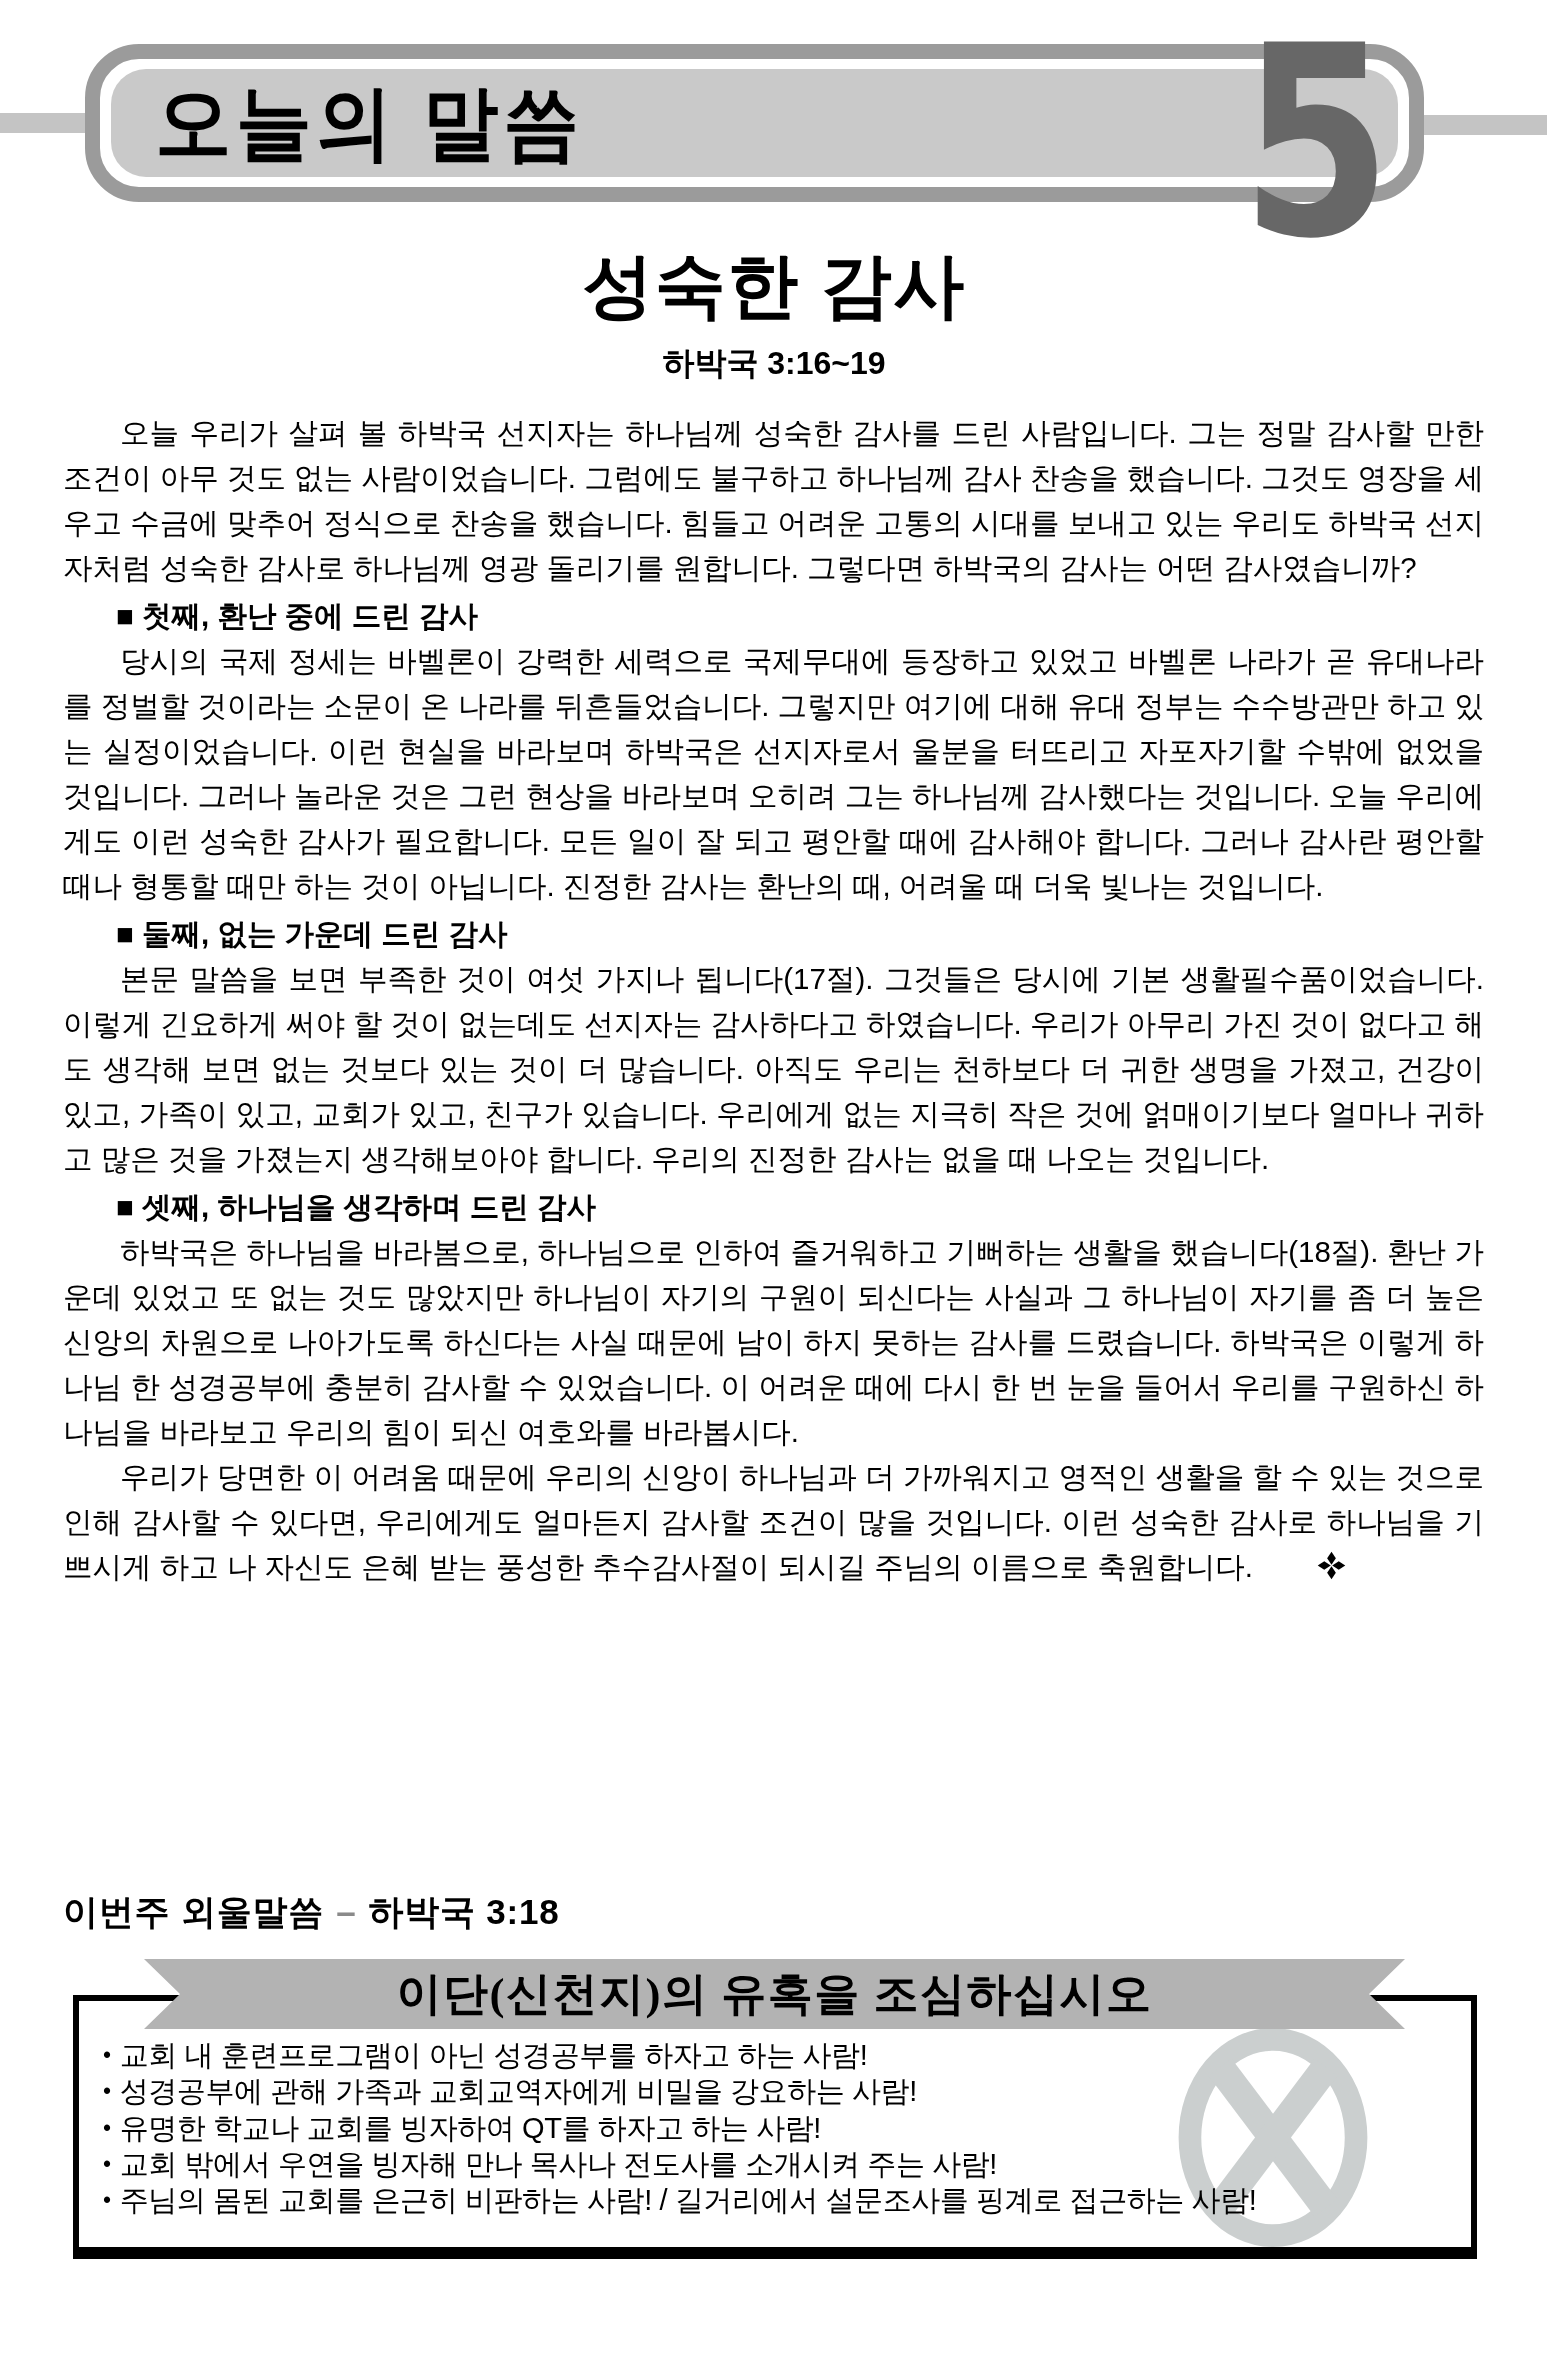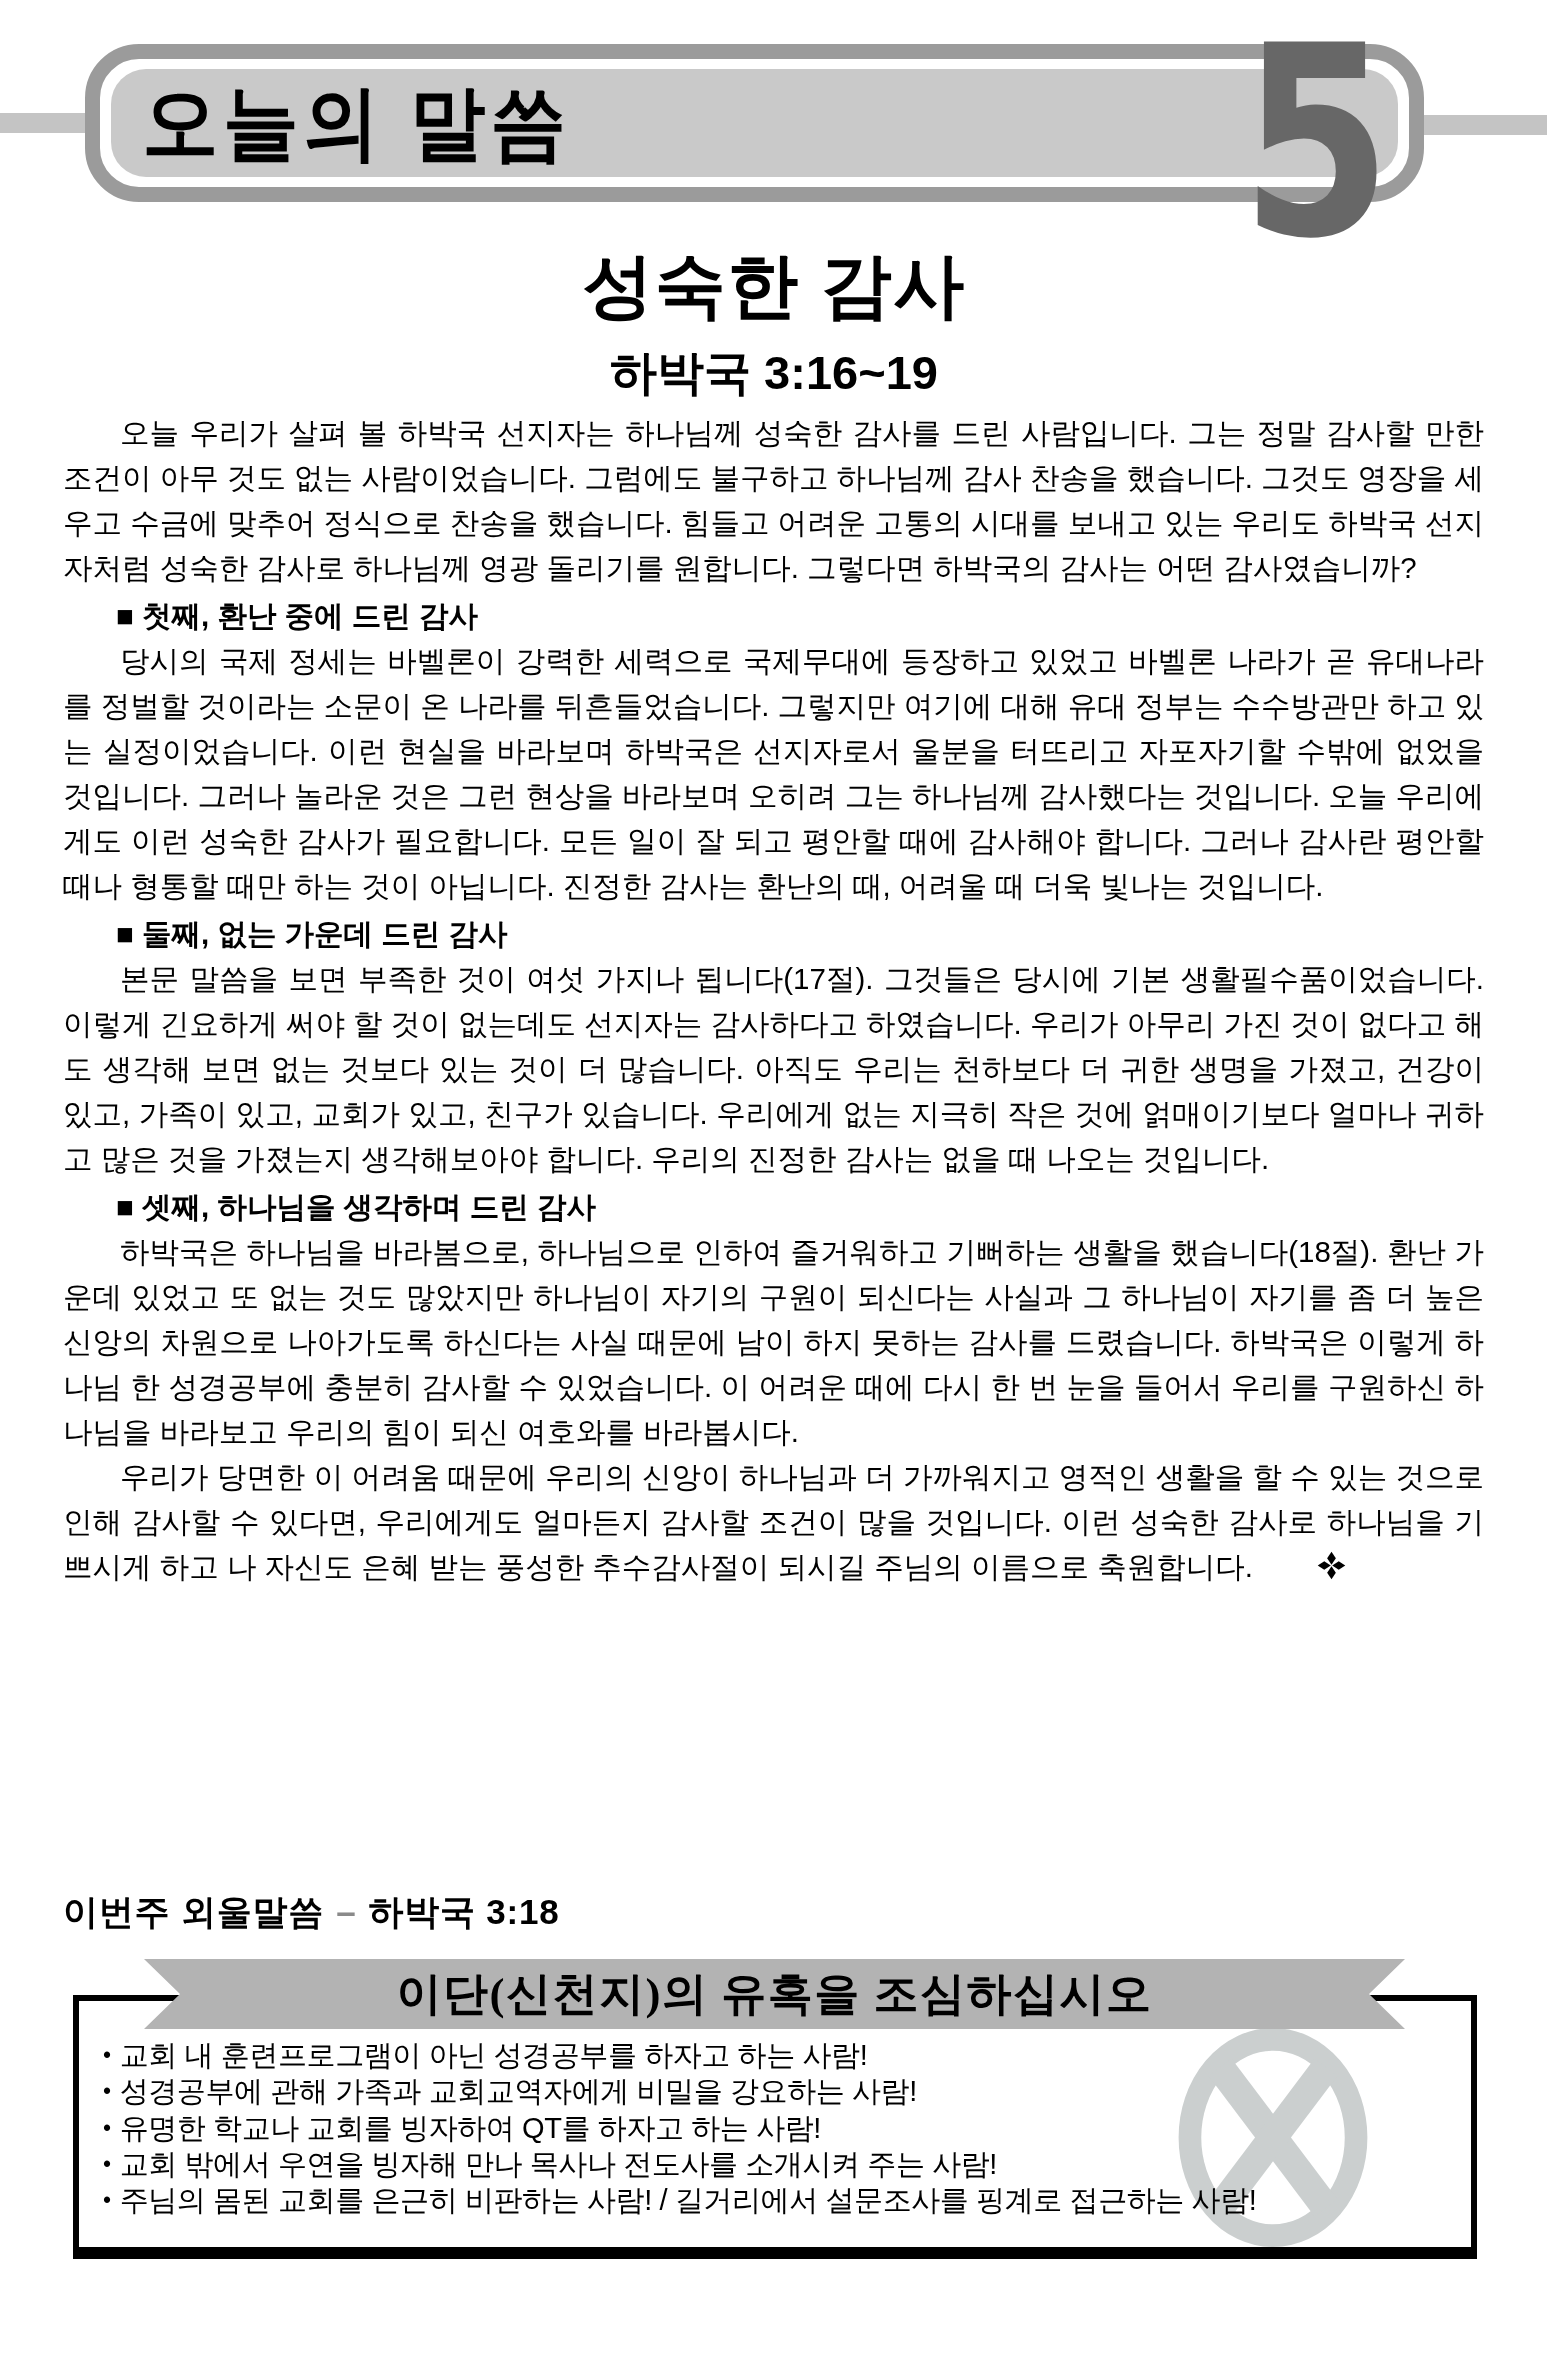--- a/index.html
+++ b/index.html
@@ -11,41 +11,41 @@
   
   .bar-left  { position:absolute; left:0; top:113px; width:113px; height:19.6px; background:#c4c4c4; }
   .bar-right { position:absolute; left:1419px; top:115px; width:128px; height:19.6px; background:#c4c4c4; }
   .header-box {
     position:absolute; left:85px; top:44px; width:1339px; height:158px;
     border:15px solid #9b9b9b; border-radius:54px; background:#ffffff; box-sizing:border-box;
   }
   .header-inner {
     position:absolute; left:11.3px; top:9.8px; right:11.3px; bottom:9.8px;
     background:#c9c9c9; border-radius:35px;
-    display:flex; align-items:center; padding-left:31px; box-sizing:border-box;
+    display:flex; align-items:center; padding-left:44px; box-sizing:border-box;
   }
   .header-title {
     font-size:76px; font-weight:900; letter-spacing:4.5px; line-height:1; color:#000;
     transform:scaleY(1.08); transform-origin:left center;
   }
   .page-number {
     position:absolute; left:1241px; top:10.6px; z-index:5;
     font-family:"DejaVu Sans", sans-serif; font-weight:bold;
     font-size:264px; line-height:1; color:#676767;
     transform:scaleX(0.82); transform-origin:left top;
   }
 
   
   .sermon-title {
     position:absolute; top:239px; left:0; width:100%; margin:0;
     text-align:center; font-size:71px; font-weight:900; letter-spacing:1.5px;
   }
   .scripture {
     position:absolute; top:342px; left:0; width:100%;
-    text-align:center; font-size:47px; font-weight:800;
+    text-align:center; font-size:32px; font-weight:800;
   }
 
   
   .body {
     position:absolute; left:63px; top:410px; width:1421px;
     font-size:29.5px; line-height:45px; text-align:justify;
   }
   .body p { margin:0; }
   .para   { text-indent:57px; }
   .heading{ text-indent:53px; font-weight:800; margin-top:3px !important; }

